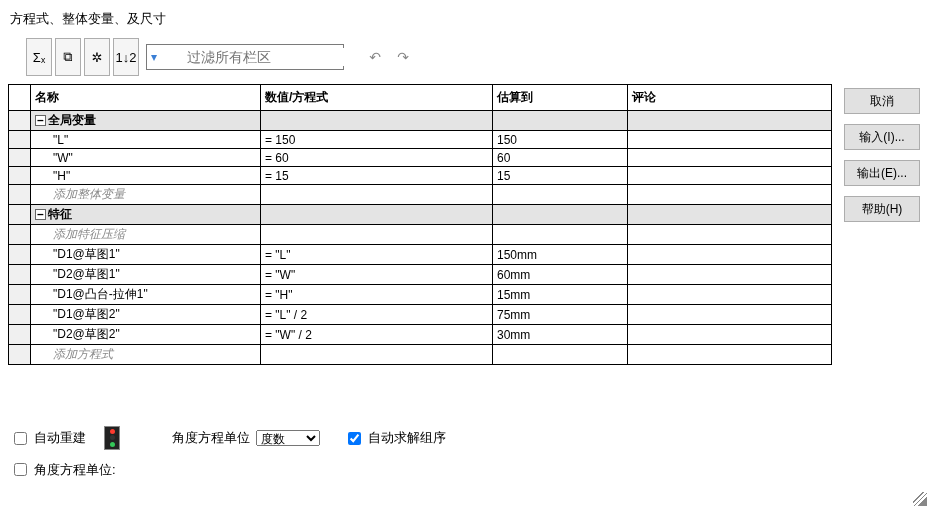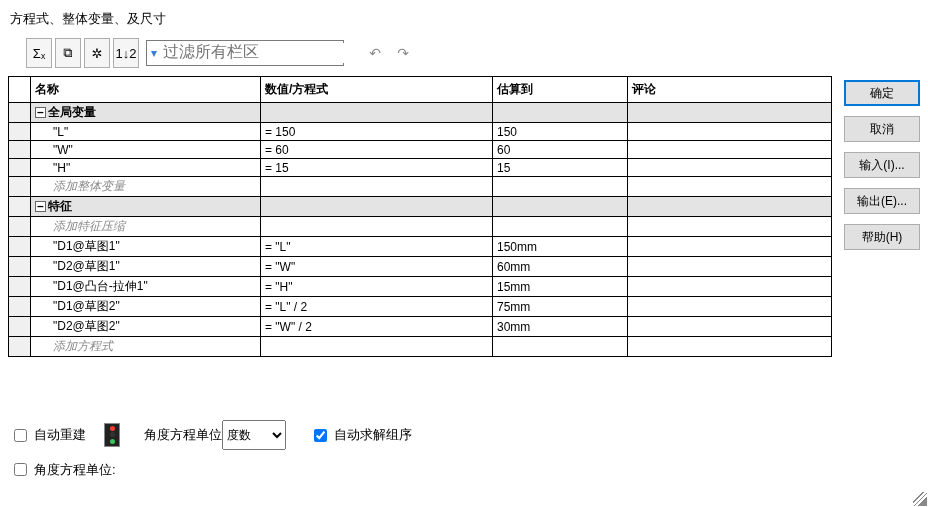--- a/index.html
+++ b/index.html
@@ -19,21 +19,21 @@
     font-size: 13px;
   }
   .toolbar {
     margin: 4px 8px 8px 26px;
     display: flex;
     align-items: center;
     gap: 3px;
   }
   .tool-btn {
     width: 26px;
-    height: 30px;
+    height: 38px;
     border: 1px solid #adadad;
     background: #f5f5f5;
     display: flex;
     align-items: center;
     justify-content: center;
     cursor: pointer;
     font-size: 13px;
   }
   .filter-box {
     margin-left: 4px;
@@ -42,22 +42,23 @@
     border: 1px solid #7a7a7a;
     display: flex;
     align-items: center;
     padding: 0 4px;
     gap: 4px;
   }
   .filter-box input {
     border: none;
     outline: none;
     flex: 1;
-    font-size: 16px;
-    font-family: Liberation Mono, monospace;
+    font-size: 14px;
+    font-family: Liberation Sans, sans-serif;
+    margin-left: 24px;
   }
   .hist-btns { margin-left: 18px; display:flex; gap:8px; }
   .hist-btn {
     width: 20px; height: 20px;
     display:flex; align-items:center; justify-content:center;
     color:#888; cursor:pointer;
     font-size:14px;
   }
 
   .main-area {
@@ -162,21 +163,21 @@
     display: flex; flex-direction: column;
     align-items: center; justify-content: space-around;
     padding: 1px 0;
     margin-left: -6px;
   }
   .traffic .light { width:5px; height:5px; border-radius:50%; background:#333; }
   .traffic .light.red { background:#ff3b30; }
   .traffic .light.green { background:#34c759; }
   select.unit {
     font-size: 12px;
-    height: 30px;
+    height: 16px;
     width: 64px;
   }
 
   .resize-grip {
     position: absolute;
     right: 1px; bottom: 1px;
     width: 14px; height: 14px;
     background:
       linear-gradient(135deg, transparent 0 7px, #888 7px 8px, transparent 8px 10px, #888 10px 11px, transparent 11px 13px, #888 13px 14px);
   }
@@ -313,40 +314,39 @@
         <td class="placeholder indent">添加方程式</td>
         <td></td>
             <td></td>
             <td></td>
       </tr>
     </tbody>
       </table>
   </div>
 
   <div class="right-buttons">
-    <button class="primary">确定</button>
     <button>取消</button>
     <button>输入(I)...</button>
     <button>输出(E)...</button>
     <button>帮助(H)</button>
   </div>
 </div>
 
 <div class="bottom-area">
   <div class="bottom-row">
     <label class="chk">
       <input type="checkbox" style="">
       <span>自动重建</span>
     </label>
     <div class="traffic">
       <div class="light red"></div>
         <div class="light"></div>
         <div class="light green"></div>
     </div>
-    <div style="display:flex;align-items:center;">
+    <div style="display:flex;align-items:center;gap:6px;margin-left:28px;">
       <span>角度方程单位</span>
       <select class="unit">
         <option>度数</option>
       </select>
     </div>
     <label class="chk">
       <input type="checkbox" checked="" style="">
       <span>自动求解组序</span>
     </label>
   </div>

